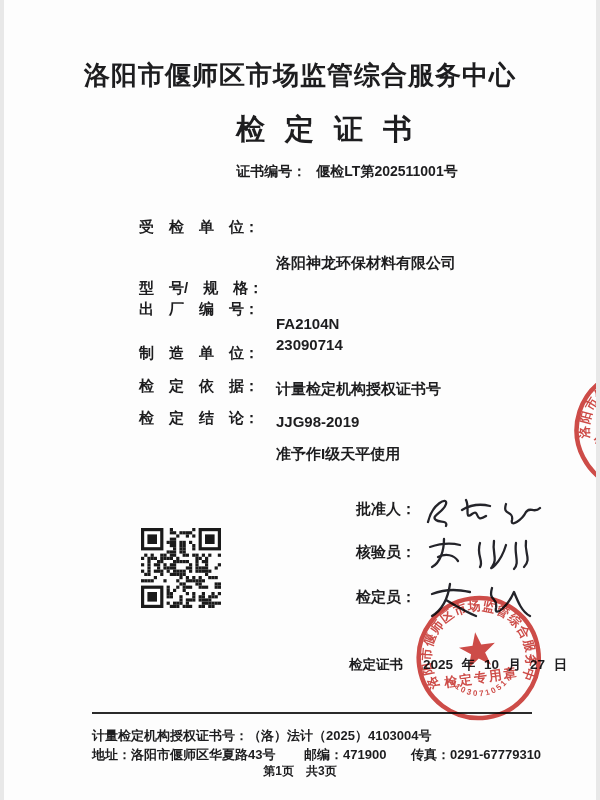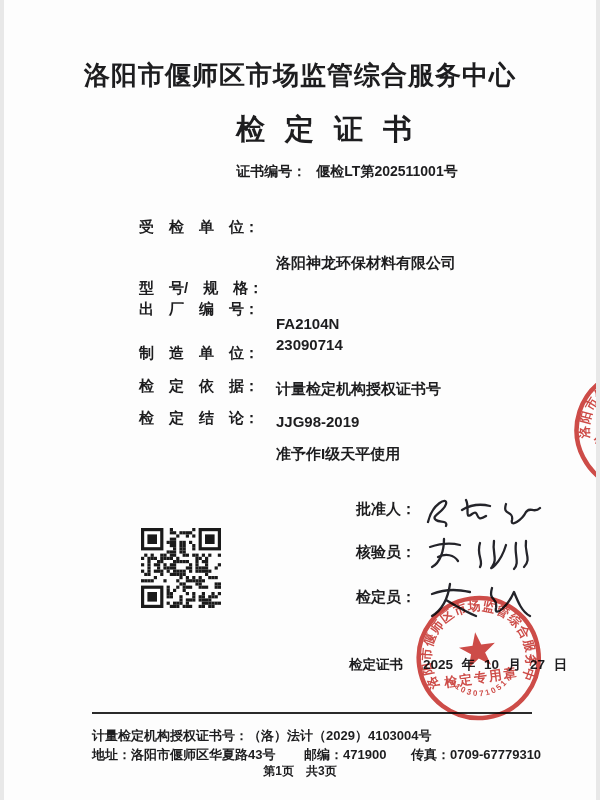--- a/index.html
+++ b/index.html
@@ -319,24 +319,24 @@
     </svg>
   </div>
 
   <div class="date-row" style="top:656px">
     <span class="d-label">检定证书</span>
     <span class="d-value">2025 年 10 月 27 日</span>
   </div>
 
   <div class="divider"></div>
 
-  <span class="ft" style="left:88px; top:727px">计量检定机构授权证书号：（洛）法计（2029）4103004号</span>
+  <span class="ft" style="left:88px; top:727px">计量检定机构授权证书号：（洛）法计（2025）4103004号</span>
   <span class="ft" style="left:88px; top:746px">地址：洛阳市偃师区华夏路43号</span>
   <span class="ft" style="left:300px; top:746px">邮编：471900</span>
-  <span class="ft" style="left:407px; top:746px">传真：0709-67779310</span>
+  <span class="ft" style="left:407px; top:746px">传真：0291-67779310</span>
   <div class="page-no">第1页　共3页</div>
 
   <svg class="seal seal-main" width="160" height="160" viewBox="0 0 160 160">
     <g id="sealG">
       <circle cx="80" cy="78" r="60" class="seal-ink" stroke-width="4.5"></circle>
       <path id="ringPath" d="M 38.4,102 A 48,48 0 1 1 121.6,102" fill="none"></path>
       <text class="seal-ring-text"><textPath href="#ringPath" startOffset="2">洛阳市偃师区市场监管综合服务中心</textPath></text>
       <polygon class="seal-fill" points="80,52 84.4,64.9 98.1,65.1 87.1,73.3 91.2,86.4 80,78.5 68.8,86.4 72.9,73.3 61.9,65.1 75.6,64.9"></polygon>
       <text x="80" y="102" text-anchor="middle" class="seal-title-text">检定专用章</text>
       <path id="numPath" d="M 46,95 A 38,38 0 0 0 114,95" fill="none"></path>

